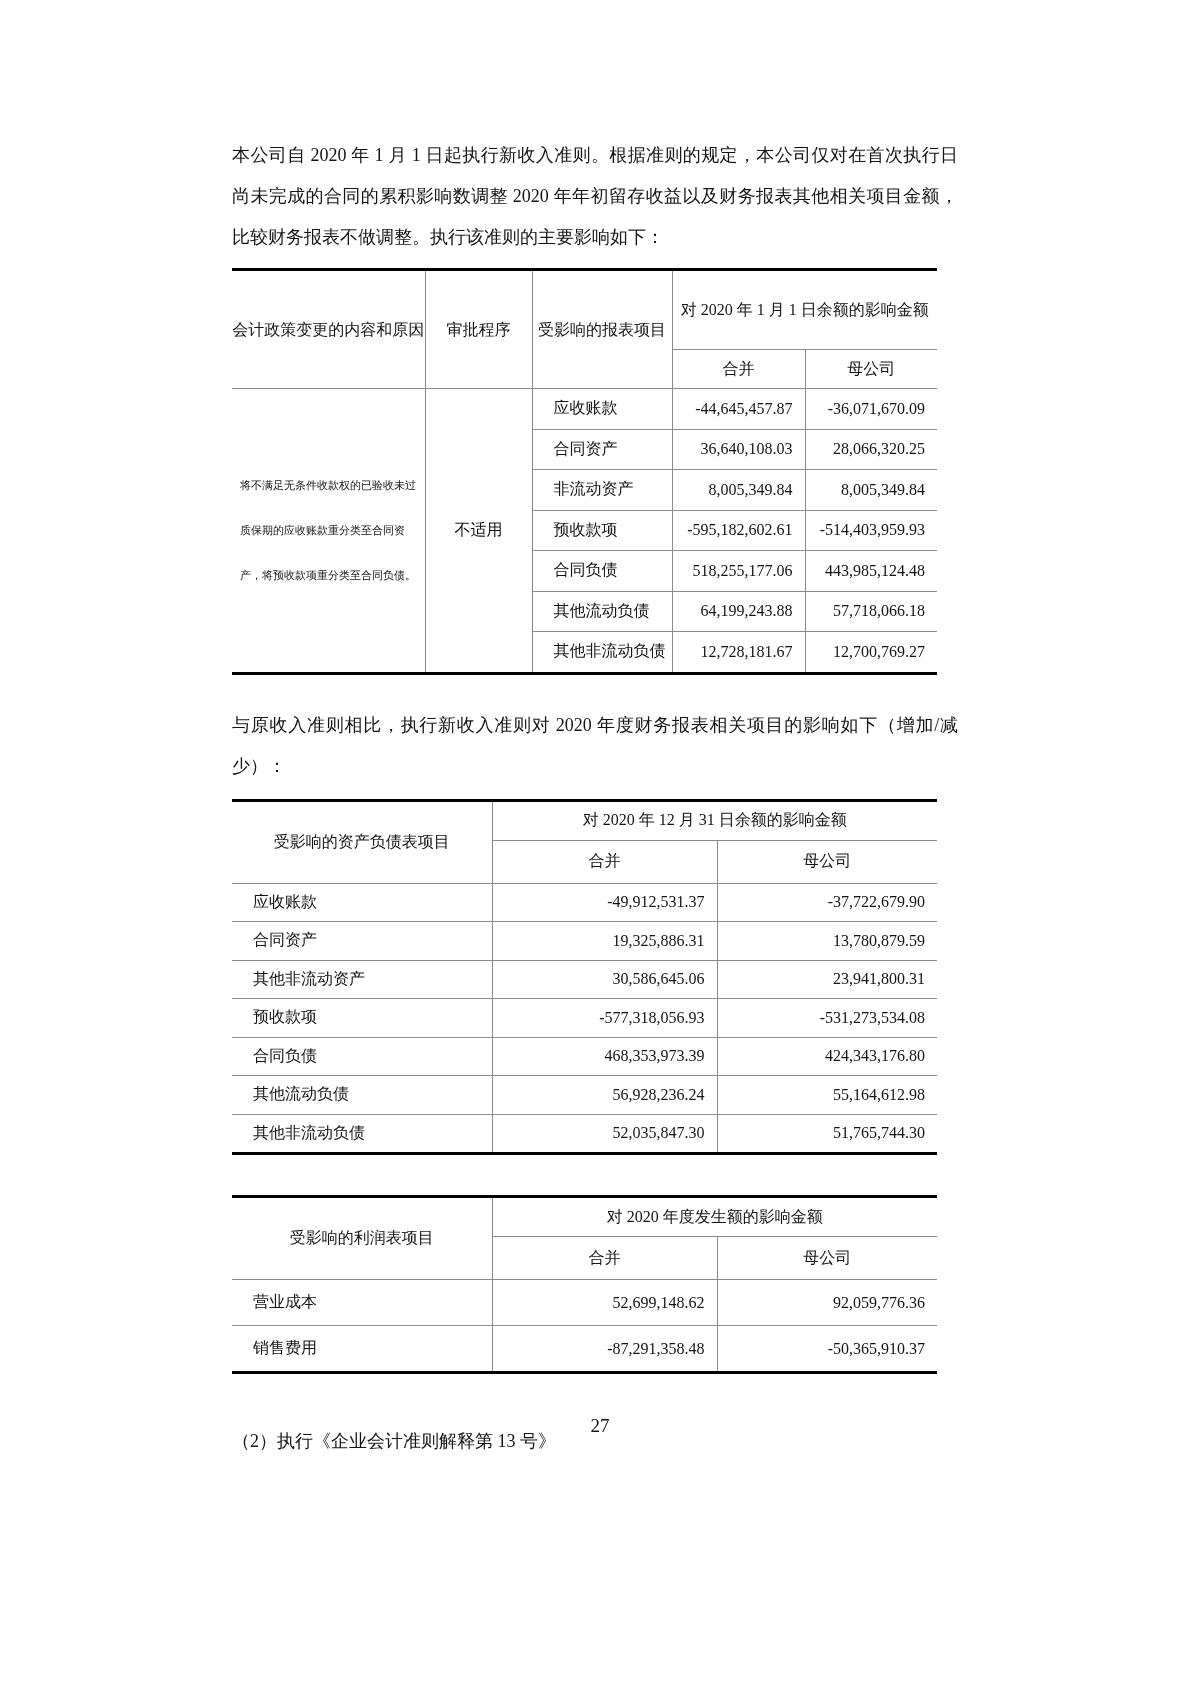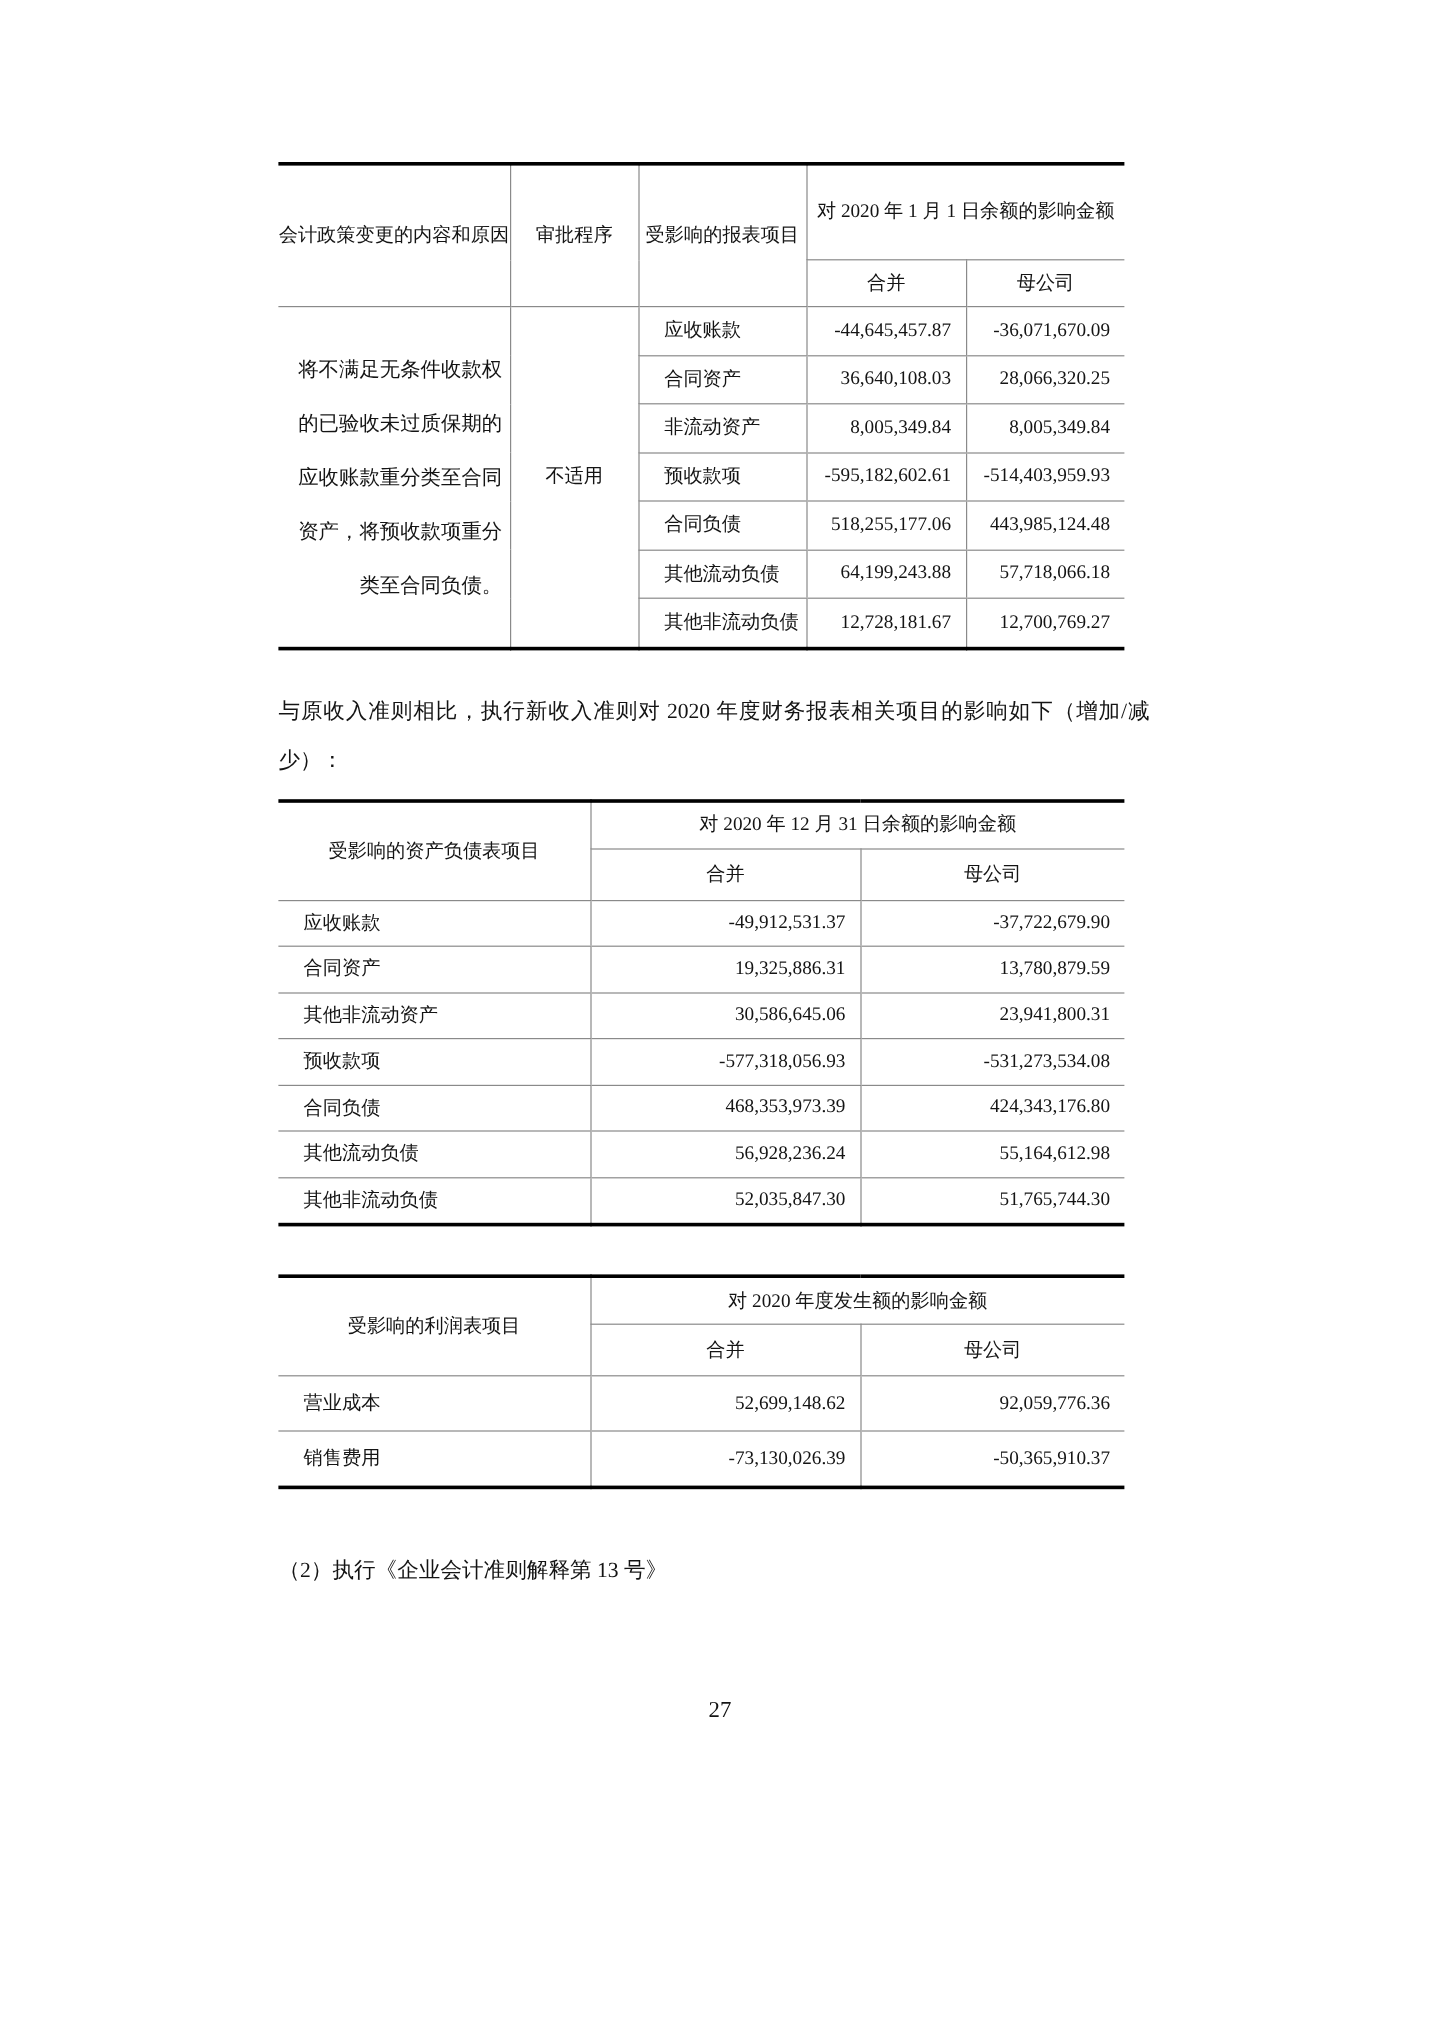--- a/index.html
+++ b/index.html
@@ -47,24 +47,24 @@
   .bb{border-bottom:1px solid var(--thin);}
   .c{text-align:center;}
   .num{text-align:right;padding-right:12px;}
   .item{text-align:left;padding-left:21px;}
   tbody td{border-bottom:1px solid var(--thin);}
   
   .t1 thead tr.h1 th{height:78px;line-height:36px;}
   .t1 thead tr.h2 th{height:38px;}
   .t1 tbody td{height:39.5px;}
   .t1 .reason{
-    text-align:right;
+    text-align:left;
     padding:0 6px 0 8px;
     line-height:45px;
-    font-size:17px;
+    font-size:11px;
   }
   
   .t2,.t3{margin-top:0;}
   .t2 thead tr.h1 th,.t3 thead tr.h1 th{height:38px;}
   .t2 thead tr.h2 th,.t3 thead tr.h2 th{height:42px;}
   .t2 tbody td{height:37.5px;}
   .t3 tbody td{height:45px;}
   .gap{height:40px;}
   .footnote{
     font-size:18px;
@@ -77,20 +77,21 @@
     width:1200px;
     text-align:center;
     font-size:19px;
   }
 </style>
 </head>
 <body>
 
 <div class="content">
 
+  <p class="para">本公司自 2020 年 1 月 1 日起执行新收入准则。根据准则的规定，本公司仅对在首次执行日尚未完成的合同的累积影响数调整 2020 年年初留存收益以及财务报表其他相关项目金额，比较财务报表不做调整。执行该准则的主要影响如下：</p>
 
   <table class="t1">
     <colgroup>
       <col style="width:193px">
         <col style="width:107px">
         <col style="width:140px">
         <col style="width:133px">
         <col style="width:132px">
     </colgroup>
     <thead>
@@ -222,21 +223,21 @@
       </tr>
     </thead>
     <tbody>
         <tr>
           <td class="item">营业成本</td>
           <td class="num vl">52,699,148.62</td>
           <td class="num vl">92,059,776.36</td>
         </tr>
         <tr>
           <td class="item">销售费用</td>
-          <td class="num vl">-73,130,026.39</td>
+          <td class="num vl">-87,291,358.48</td>
           <td class="num vl">-50,365,910.37</td>
         </tr>
       </tbody>
   </table>
 
   <p class="footnote">（2）执行《企业会计准则解释第 13 号》</p>
 
 </div>
 
 <div class="pagenum">27</div>

